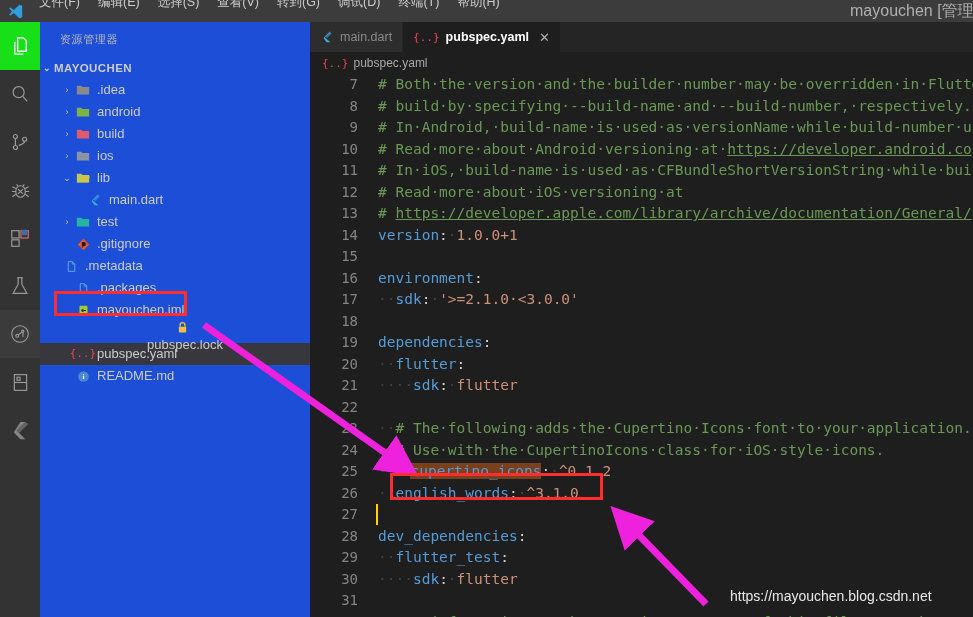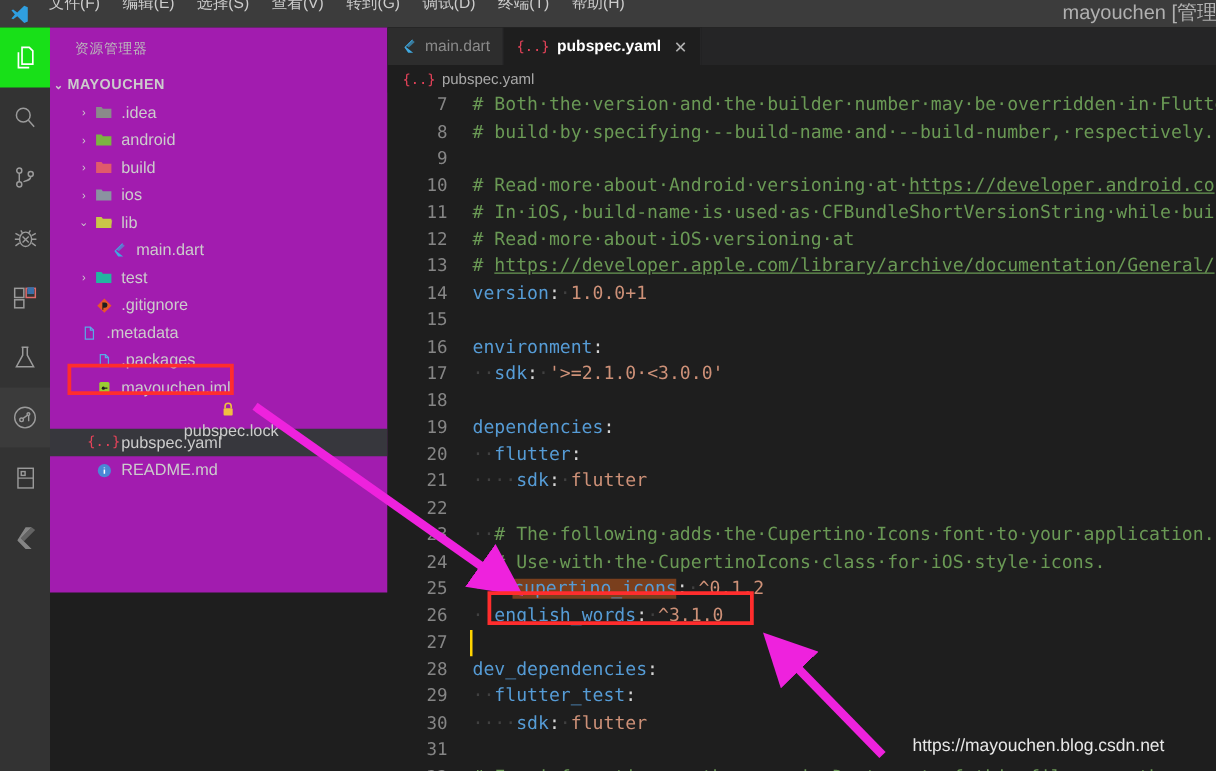--- a/index.html
+++ b/index.html
@@ -32,22 +32,22 @@
   }
   .act-icon{
     width:40px; height:48px; display:flex; align-items:center; justify-content:center;
     color:#858585; position:relative;
   }
   .act-icon.active{ background:#18e018; color:#ffffff; }
   .act-icon.sel-dark{ background:#3b3b3b; }
 
   
   .sidebar{
-    position:absolute; left:40px; top:22px; width:270px; height:452px;
-    background:#a21caf; color:#cccccc;
+    position:absolute; left:40px; top:22px; width:270px; height:595px;
+    background:#1d4ed8; color:#cccccc;
   }
   .sb-title{
     height:35px; line-height:35px; padding-left:20px;
     font-size:11px; color:#bbbbbb; letter-spacing:.6px;
   }
   .sb-root{
     height:22px; line-height:22px; display:flex; align-items:center;
     font-size:11.5px; font-weight:bold; color:#cccccc; letter-spacing:.4px;
   }
   .tw{ width:14px; text-align:center; font-size:9px; color:#cccccc; flex:none; }
@@ -373,21 +373,21 @@
           <span class="close">✕</span>
         </div>
       </div>
     <div class="breadcrumb">
       <span style="color:#e8435a;font-size:11px;font-family:'DejaVu Sans Mono',monospace;">{..}</span>
       <span>pubspec.yaml</span>
     </div>
     <div class="code" id="code">
         <div class="cline"><span class="gutter">7</span><span class="ctext"><span class="t-com"># Both·the·version·and·the·builder·number·may·be·overridden·in·Flutte</span></span></div>
         <div class="cline"><span class="gutter">8</span><span class="ctext"><span class="t-com"># build·by·specifying·--build-name·and·--build-number,·respectively.</span></span></div>
-        <div class="cline"><span class="gutter">9</span></div>
+        <div class="cline"><span class="gutter">9</span><span class="ctext"><span class="t-com"># In·Android,·build-name·is·used·as·versionName·while·build-number·u</span></span></div>
         <div class="cline"><span class="gutter">10</span><span class="ctext"><span class="t-com"># Read·more·about·Android·versioning·at·</span><span class="t-link">https://developer.android.co</span></span></div>
         <div class="cline"><span class="gutter">11</span><span class="ctext"><span class="t-com"># In·iOS,·build-name·is·used·as·CFBundleShortVersionString·while·bui</span></span></div>
         <div class="cline"><span class="gutter">12</span><span class="ctext"><span class="t-com"># Read·more·about·iOS·versioning·at</span></span></div>
         <div class="cline"><span class="gutter">13</span><span class="ctext"><span class="t-com"># </span><span class="t-link">https://developer.apple.com/library/archive/documentation/General/</span></span></div>
         <div class="cline"><span class="gutter">14</span><span class="ctext"><span class="t-key">version</span><span class="t-pun">:</span><span class="t-ws">·</span><span class="t-str">1.0.0+1</span></span></div>
         <div class="cline"><span class="gutter">15</span><span class="ctext"></span></div>
         <div class="cline"><span class="gutter">16</span><span class="ctext"><span class="t-key">environment</span><span class="t-pun">:</span></span></div>
         <div class="cline"><span class="gutter">17</span><span class="ctext"><span class="t-guide">··</span><span class="t-key">sdk</span><span class="t-pun">:</span><span class="t-ws">·</span><span class="t-str">'&gt;=2.1.0·&lt;3.0.0'</span></span></div>
         <div class="cline"><span class="gutter">18</span><span class="ctext"></span></div>
         <div class="cline"><span class="gutter">19</span><span class="ctext"><span class="t-key">dependencies</span><span class="t-pun">:</span></span></div>

